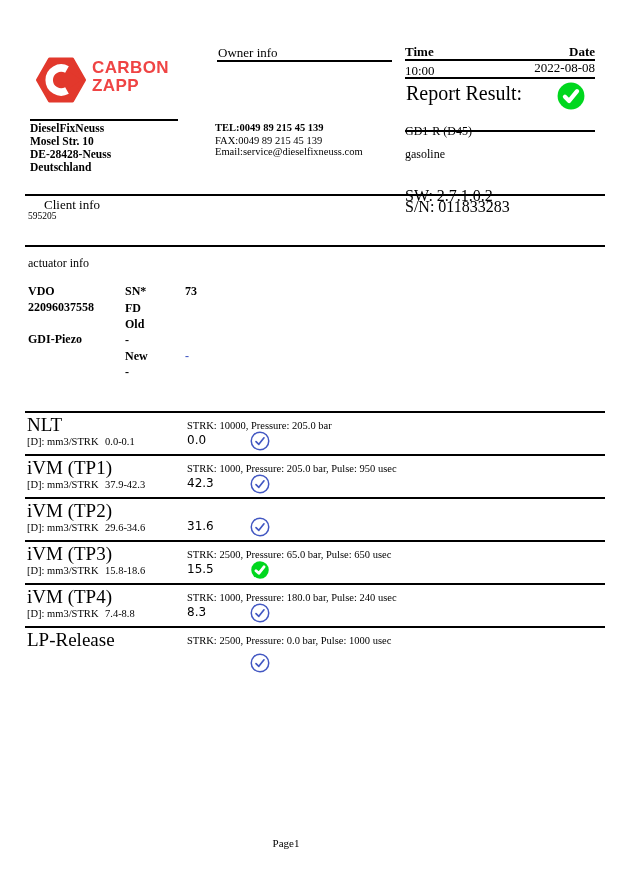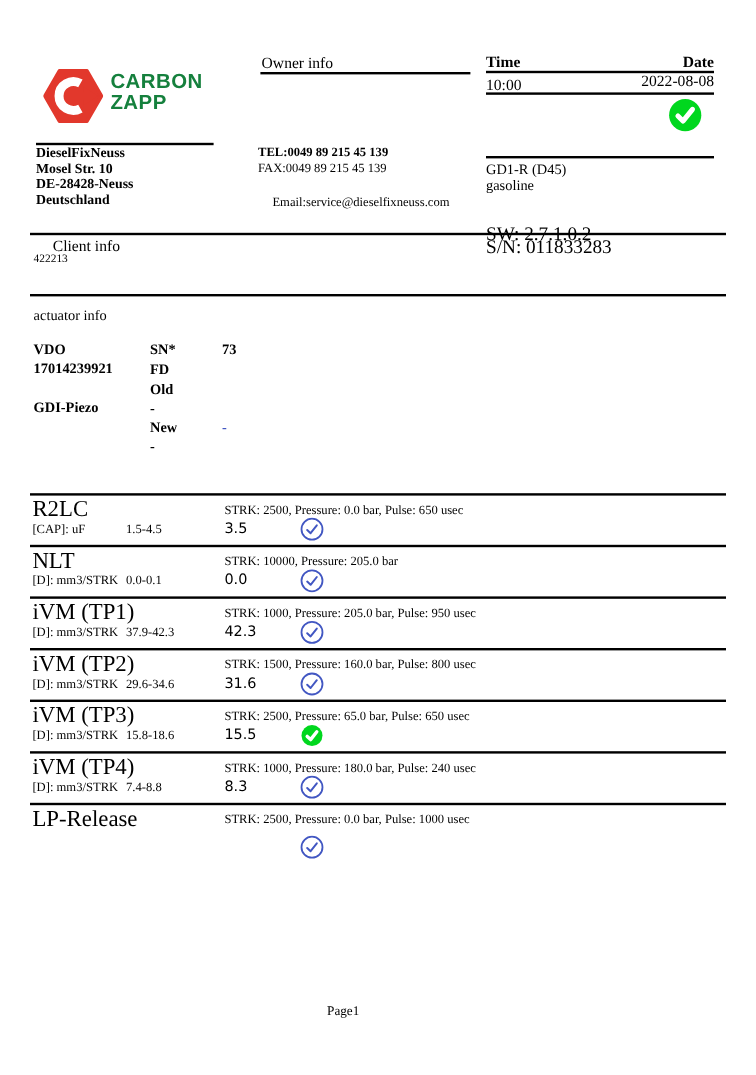--- a/index.html
+++ b/index.html
@@ -5,21 +5,21 @@
   html,body{margin:0;padding:0;background:#fff;}
   .page{position:relative;width:630px;height:896px;background:#ffffff;overflow:hidden;
         font-family:"Liberation Serif","DejaVu Serif",serif;color:#000;}
   .abs{position:absolute;}
   .hline{position:absolute;background:#000;height:2px;}
   .thin{height:1.5px;}
 
   
   .logo-icon{position:absolute;left:36px;top:55px;width:50px;height:50px;}
   .brand{position:absolute;left:92px;top:59px;font-family:"Liberation Sans","DejaVu Sans",sans-serif;
-         font-weight:700;font-size:17px;line-height:17.5px;letter-spacing:0.4px;color:#15803d;}
+         font-weight:700;font-size:17px;line-height:17.5px;letter-spacing:0.4px;color:#ef4444;}
 
   
   .owner-label{left:218px;top:45px;font-size:13px;}
   .time-label{left:405px;top:44px;font-size:13px;font-weight:700;}
   .date-label{right:35px;top:44px;font-size:13px;font-weight:700;}
   .time-value{left:405px;top:63px;font-size:13px;}
   .date-value{right:35px;top:60px;font-size:13px;}
   .report-result{left:406px;top:82px;font-size:20px;}
   .big-check{position:absolute;left:557px;top:82px;width:28px;height:28px;}
 
@@ -73,72 +73,62 @@
   <div class="abs owner-label">Owner info</div>
   <div class="hline thin" style="left:217px;top:60px;width:175px;"></div>
 
   <div class="abs time-label">Time</div>
   <div class="abs date-label">Date</div>
   <div class="hline thin" style="left:405px;top:59px;width:190px;"></div>
   <div class="abs time-value">10:00</div>
   <div class="abs date-value">2022-08-08</div>
   <div class="hline thin" style="left:405px;top:77px;width:190px;"></div>
 
+  <div class="abs report-result">Report Result:</div>
   <svg class="big-check" viewBox="0 0 24 24">
     <circle cx="12" cy="12" r="11.5"></circle>
     <path d="M6.8 12.6 L10.4 16.2 L17.2 7.8"></path>
   </svg>
 
   <div class="hline thin" style="left:30px;top:119px;width:148px;"></div>
   <div class="abs addr" style="top:122px;">DieselFixNeuss</div>
   <div class="abs addr" style="top:135px;">Mosel Str. 10</div>
   <div class="abs addr" style="top:148px;">DE-28428-Neuss</div>
   <div class="abs addr" style="top:161px;">Deutschland</div>
 
   <div class="abs contact" style="top:122px;font-weight:bold;">TEL:0049 89 215 45 139</div>
   <div class="abs contact" style="top:135px;">FAX:0049 89 215 45 139</div>
-  <div class="abs contact" style="top:164px;margin-left:12px;">Email:service@dieselfixneuss.com</div>
+  <div class="abs contact" style="top:146px;">Email:service@dieselfixneuss.com</div>
 
   <div class="hline thin" style="left:405px;top:130px;width:190px;"></div>
-  <div class="abs machine" style="top:134px;">GD1-R (D45)</div>
+  <div class="abs machine" style="top:124px;">GD1-R (D45)</div>
   <div class="abs machine" style="top:147px;">gasoline</div>
   <div class="abs machine-small" style="top:163px;">SW: 2.7.1.0.2</div>
   <div class="abs machine-small" style="top:174px;">S/N: 011833283</div>
 
   <div class="hline" style="left:25px;top:194px;width:580px;"></div>
   <div class="abs client-label">Client info</div>
-  <div class="abs client-value">422213</div>
+  <div class="abs client-value">595205</div>
   <div class="hline thin" style="left:25px;top:245px;width:580px;"></div>
 
   <div class="abs actuator-label">actuator info</div>
   <div class="abs act" style="left:28px;top:284px;">VDO</div>
   <div class="abs act" style="left:125px;top:284px;">SN*</div>
   <div class="abs act" style="left:185px;top:284px;">73</div>
-  <div class="abs act" style="left:28px;top:300px;">17014239921</div>
+  <div class="abs act" style="left:28px;top:300px;">22096037558</div>
   <div class="abs act" style="left:125px;top:301px;">FD</div>
   <div class="abs act" style="left:125px;top:317px;">Old</div>
   <div class="abs act" style="left:28px;top:332px;">GDI-Piezo</div>
   <div class="abs act" style="left:125px;top:333px;">-</div>
   <div class="abs act" style="left:125px;top:349px;">New</div>
   <div class="abs act dash-blue" style="left:185px;top:349px;">-</div>
   <div class="abs act" style="left:125px;top:365px;">-</div>
 
   <div class="ttable">
 
-    <div class="trow">
-      <div class="tname">R2LC</div>
-      <div class="tparams">STRK: 2500, Pressure: 0.0 bar, Pulse: 650 usec</div>
-      <div class="tunit">[CAP]: uF</div>
-      <div class="trange">1.5-4.5</div>
-      <div class="tvalue">3.5</div>
-      <svg class="check blue" viewBox="0 0 24 24">
-          <circle cx="12" cy="12" r="10.5"></circle>
-          <path d="M7.2 12.8 L10.6 16 L16.8 8.2"></path>
-        </svg>
-    </div>
 
     <div class="trow">
       <div class="tname">NLT</div>
       <div class="tparams">STRK: 10000, Pressure: 205.0 bar</div>
       <div class="tunit">[D]: mm3/STRK</div>
       <div class="trange">0.0-0.1</div>
       <div class="tvalue">0.0</div>
       <svg class="check blue" viewBox="0 0 24 24">
           <circle cx="12" cy="12" r="10.5"></circle>
           <path d="M7.2 12.8 L10.6 16 L16.8 8.2"></path>
@@ -152,21 +142,20 @@
       <div class="trange">37.9-42.3</div>
       <div class="tvalue">42.3</div>
       <svg class="check blue" viewBox="0 0 24 24">
           <circle cx="12" cy="12" r="10.5"></circle>
           <path d="M7.2 12.8 L10.6 16 L16.8 8.2"></path>
         </svg>
     </div>
 
     <div class="trow">
       <div class="tname">iVM (TP2)</div>
-      <div class="tparams">STRK: 1500, Pressure: 160.0 bar, Pulse: 800 usec</div>
       <div class="tunit">[D]: mm3/STRK</div>
       <div class="trange">29.6-34.6</div>
       <div class="tvalue">31.6</div>
       <svg class="check blue" viewBox="0 0 24 24">
           <circle cx="12" cy="12" r="10.5"></circle>
           <path d="M7.2 12.8 L10.6 16 L16.8 8.2"></path>
         </svg>
     </div>
 
     <div class="trow">

